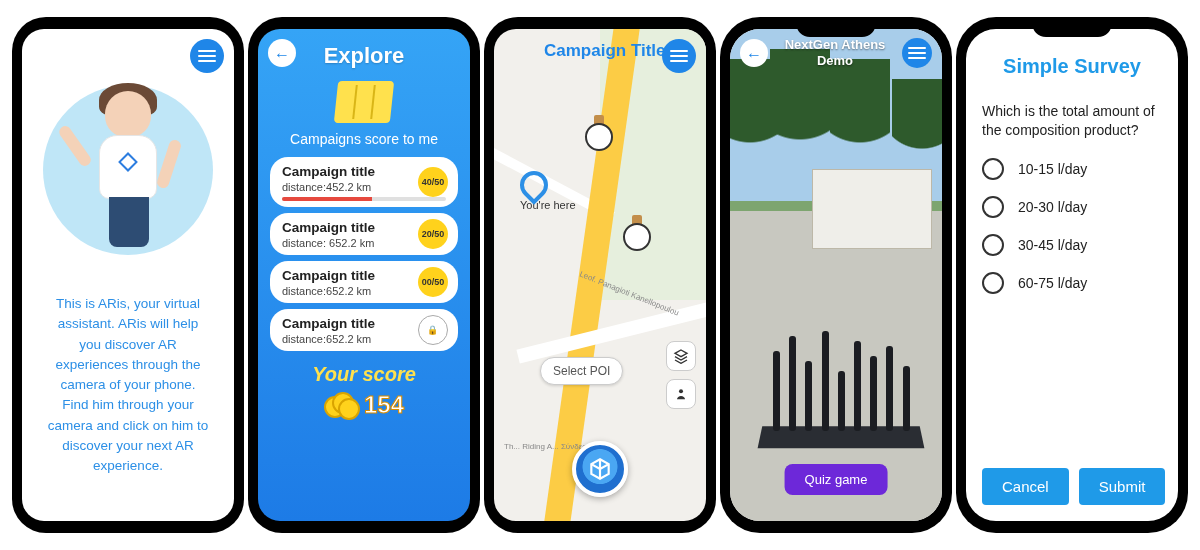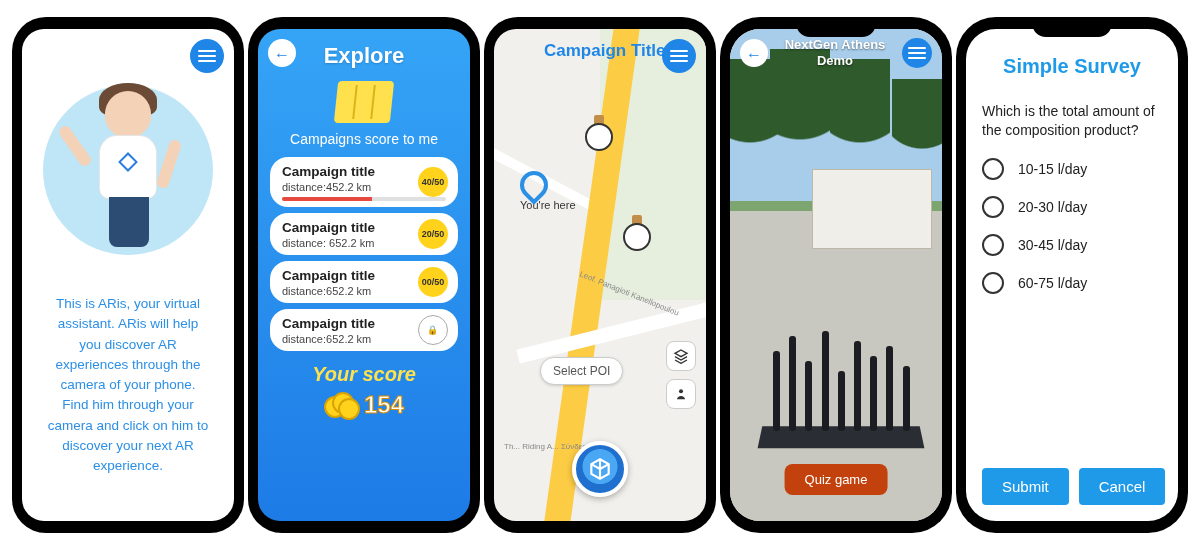--- a/index.html
+++ b/index.html
@@ -137,21 +137,21 @@
   .tree{position:absolute;bottom:0;width:60px;height:110px;background:radial-gradient(circle at 50% 30%, #2e5a2c 0 60%, transparent 62%);}
   .building{position:absolute;top:140px;right:10px;width:120px;height:80px;background:#efeee9;border:1px solid #bdb8a8;}
   .pipes{position:absolute;bottom:70px;left:30px;right:20px;height:130px;}
   .plat{position:absolute;bottom:0;left:0;right:0;height:28px;background:#2a2d33;transform:perspective(300px) rotateX(38deg);}
   .pipe{position:absolute;bottom:20px;width:7px;background:#1b1d22;border-radius:3px;}
   .header4{position:absolute;top:8px;left:0;right:0;display:flex;align-items:center;justify-content:space-between;padding:0 10px;z-index:5;}
   .header4 .back-btn{position:static;}
   .title4{color:#fff;font-size:13px;font-weight:600;text-align:center;line-height:1.2;text-shadow:0 1px 2px rgba(0,0,0,.5);}
   .quiz-btn{
     position:absolute;left:50%;bottom:26px;transform:translateX(-50%);
-    background:#c2410c;color:#fff;padding:8px 20px;border-radius:8px;font-size:13px;font-weight:500;
+    background:#6d28d9;color:#fff;padding:8px 20px;border-radius:8px;font-size:13px;font-weight:500;
   }
   
   .s5{display:flex;flex-direction:column;padding:20px 16px 16px;}
   .survey-title{color:#1f9ae8;font-size:20px;font-weight:600;text-align:center;margin-top:6px;}
   .question{font-size:14px;font-weight:400;color:#222;margin-top:24px;line-height:1.35;}
   .opts{margin-top:18px;display:flex;flex-direction:column;gap:16px;}
   .opt{display:flex;align-items:center;gap:14px;font-size:14px;color:#222;}
   .radio{width:22px;height:22px;border:2px solid #333;border-radius:50%;}
   .btn-row{margin-top:auto;display:flex;justify-content:space-between;gap:10px;}
   .btn{flex:0 0 auto;padding:10px 20px;background:#1f9ae8;color:#fff;font-size:15px;border-radius:4px;}
@@ -333,17 +333,17 @@
       <label class="opt">
         <span class="radio"></span>
         <span>30-45 l/day</span>
       </label>
       <label class="opt">
         <span class="radio"></span>
         <span>60-75 l/day</span>
       </label>
     </div>
     <div class="btn-row">
+      <div class="btn">Cancel</div>
       <div class="btn">Submit</div>
-      <div class="btn">Cancel</div>
     </div>
   </div>
 </div>
 
 </body></html>

